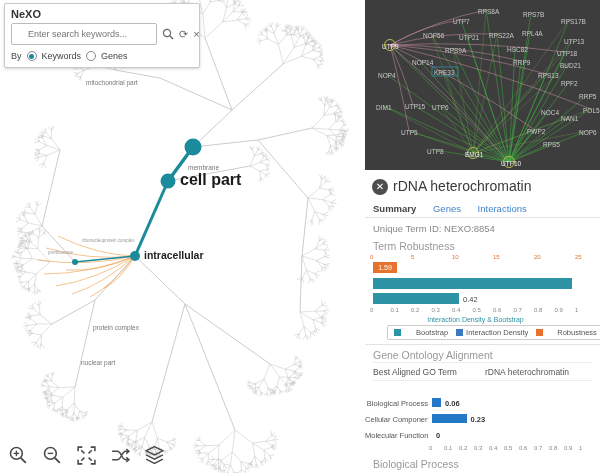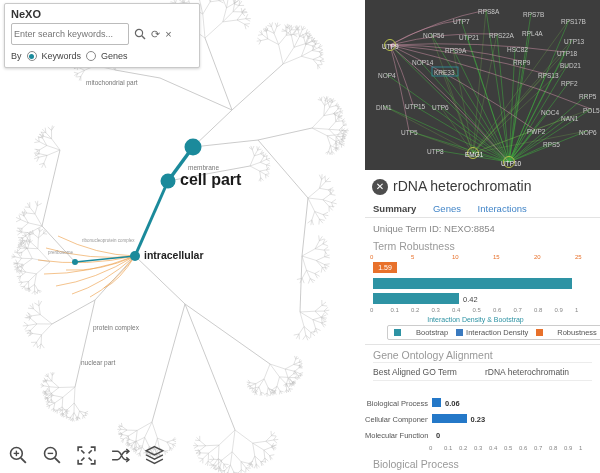--- a/index.html
+++ b/index.html
@@ -21,21 +21,21 @@
   .lbl-np{left:81px;top:359px;}
   .lbl-rnp{left:82px;top:238px;}
   .lbl-prerib{left:48px;top:250px;}
 
   
   #search-card{position:absolute;left:4px;top:3px;width:182px;background:#fff;
     border:1px solid #c9c9c9;border-radius:2px;box-shadow:0 1px 3px rgba(0,0,0,.18);
     padding:4px 6px 6px 6px;z-index:5;}
   #search-title{font-size:11px;font-weight:bold;color:#333;margin-bottom:3px;}
   #search-row{display:flex;align-items:center;}
-  #search-input{width:112px;height:16px;font-size:9px;padding:2px 2px;border:1px solid #bbb;
+  #search-input{width:112px;height:16px;font-size:9px;padding:2px 16px;border:1px solid #bbb;
     border-radius:2px;color:#333;font-family:"Liberation Sans",sans-serif;}
   .mini-icon{margin-left:5px;color:#666;display:inline-flex;align-items:center;cursor:pointer;}
   .mini-icon svg{display:block;}
   .mini-txt{font-size:11px;line-height:11px;}
   #by-row{display:flex;align-items:center;gap:5px;margin-top:6px;font-size:9px;color:#444;}
   .radio{width:8px;height:8px;border:1px solid #888;border-radius:50%;display:inline-block;
     position:relative;background:#fff;}
   .radio.sel::after{content:"";position:absolute;left:1.5px;top:1.5px;width:5px;height:5px;
     border-radius:50%;background:#1b8a9b;}
 

